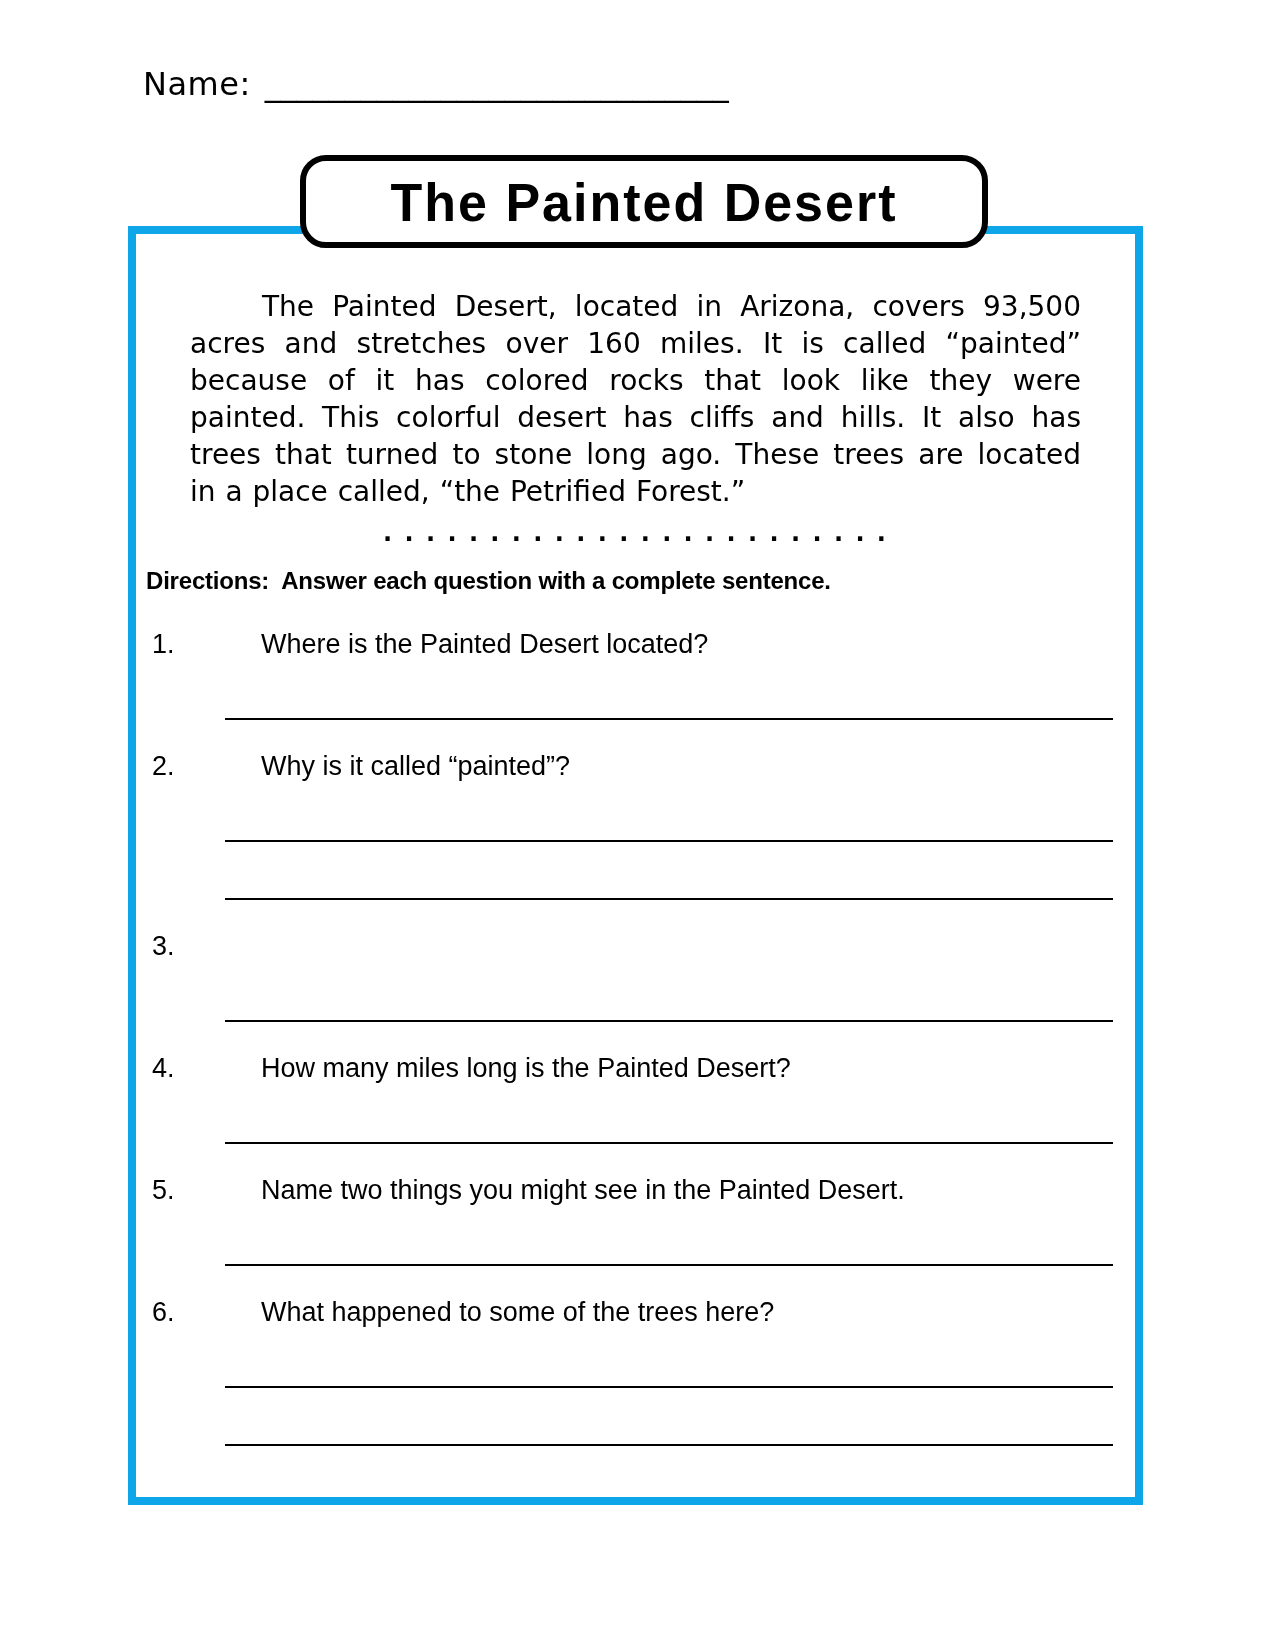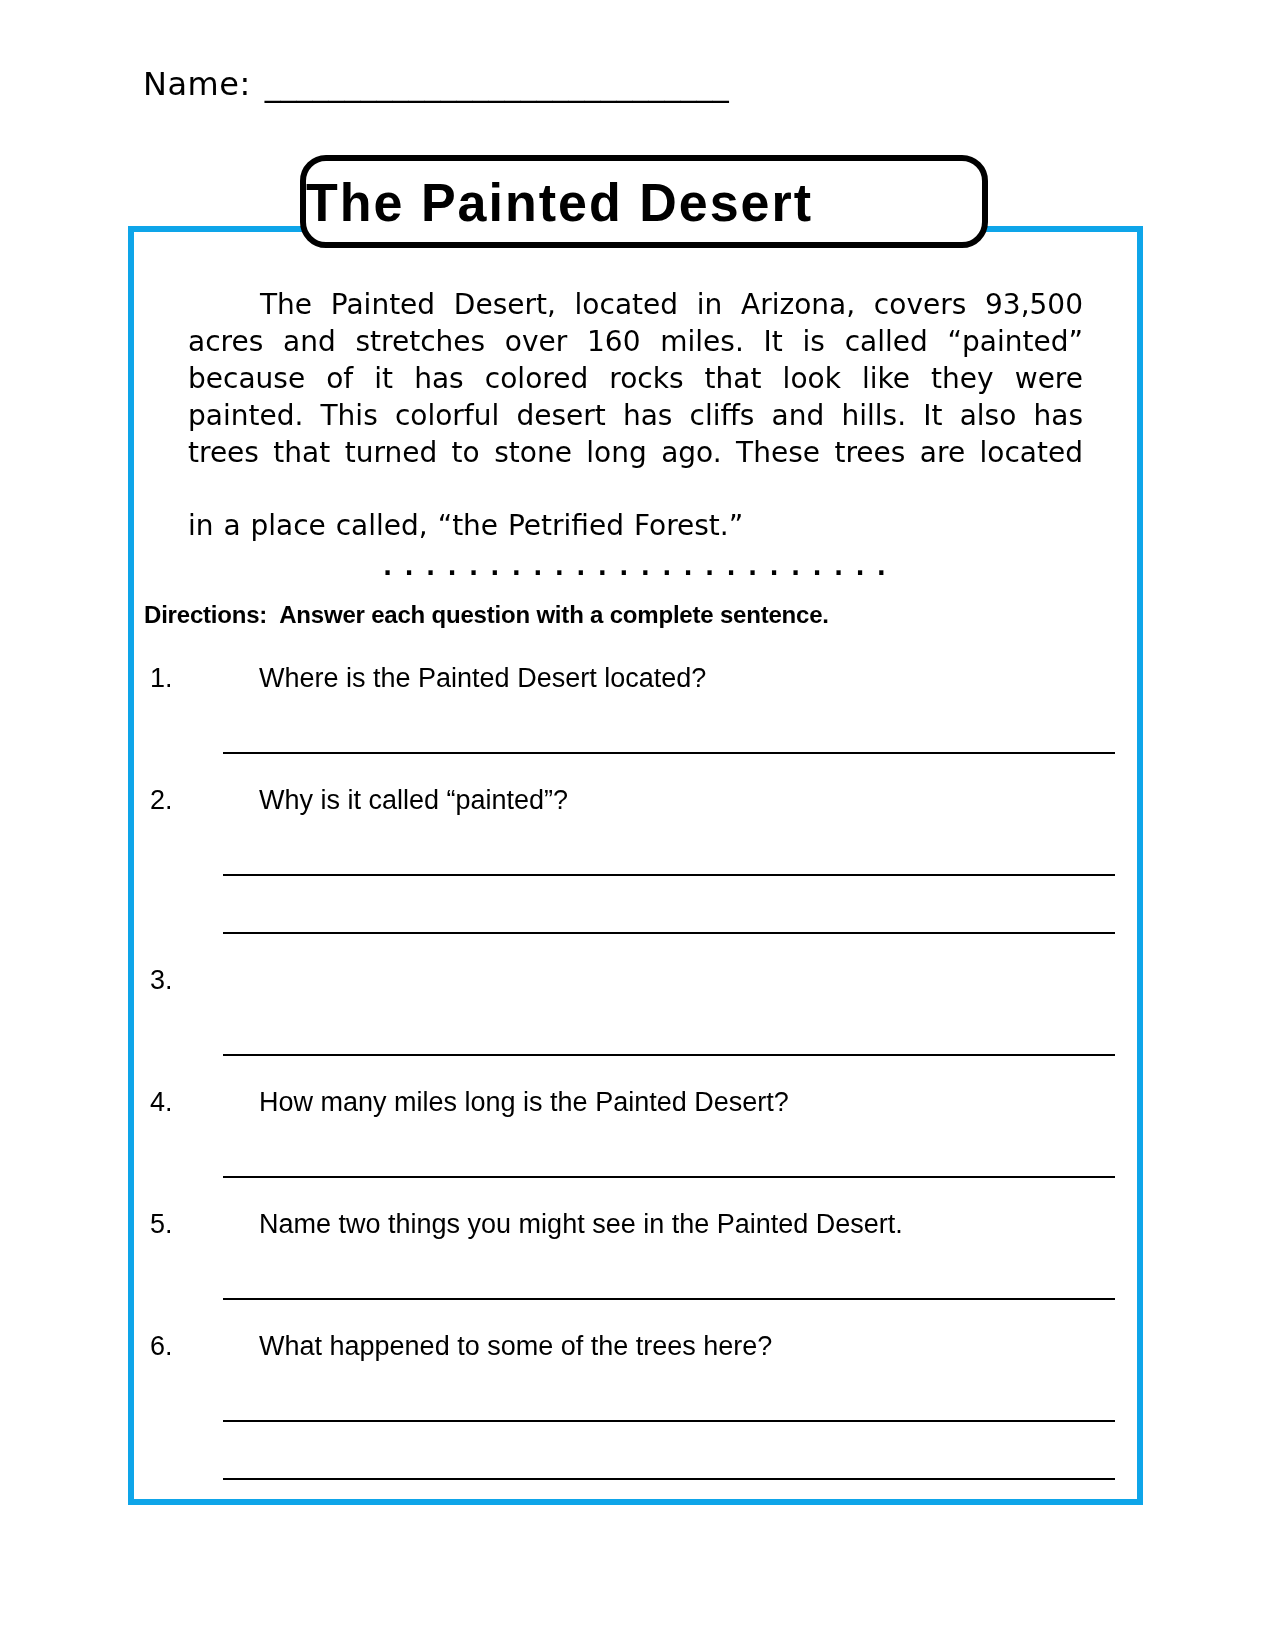--- a/index.html
+++ b/index.html
@@ -31,49 +31,50 @@
     position: absolute;
     left: 300px;
     top: 155px;
     width: 688px;
     height: 93px;
     background: #ffffff;
     border: 6px solid #000000;
     border-radius: 26px;
     display: flex;
     align-items: center;
+    justify-content: center;
     z-index: 2;
   }
   .title-text {
     font-family: "Liberation Sans", sans-serif;
     font-weight: bold;
     font-size: 52px;
     letter-spacing: 2px;
     transform: scaleY(1.04);
     white-space: nowrap;
   }
 
   
   .main-box {
     position: absolute;
     left: 128px;
     top: 226px;
     width: 1015px;
     height: 1279px;
-    border: 6px solid #0ea5e9;
+    border: 8px solid #0ea5e9;
     background: #ffffff;
     z-index: 1;
   }
   .box-content { padding-top: 54px; }
 
   
   .passage { margin: 0 54px; font-size: 28px; line-height: 37px; }
   .para-line { text-align: justify; text-align-last: justify; word-spacing: 1px; }
   .para-line.first { text-indent: 72px; }
-  .para-line.last { text-align-last: left; margin-top: 36px; }
+  .para-line.last { text-align-last: left; }
 
   
   .dots-row {
     margin-top: 8px;
     text-align: center;
     font-size: 24px;
     line-height: 30px;
     font-weight: bold;
     letter-spacing: 2px;
   }

